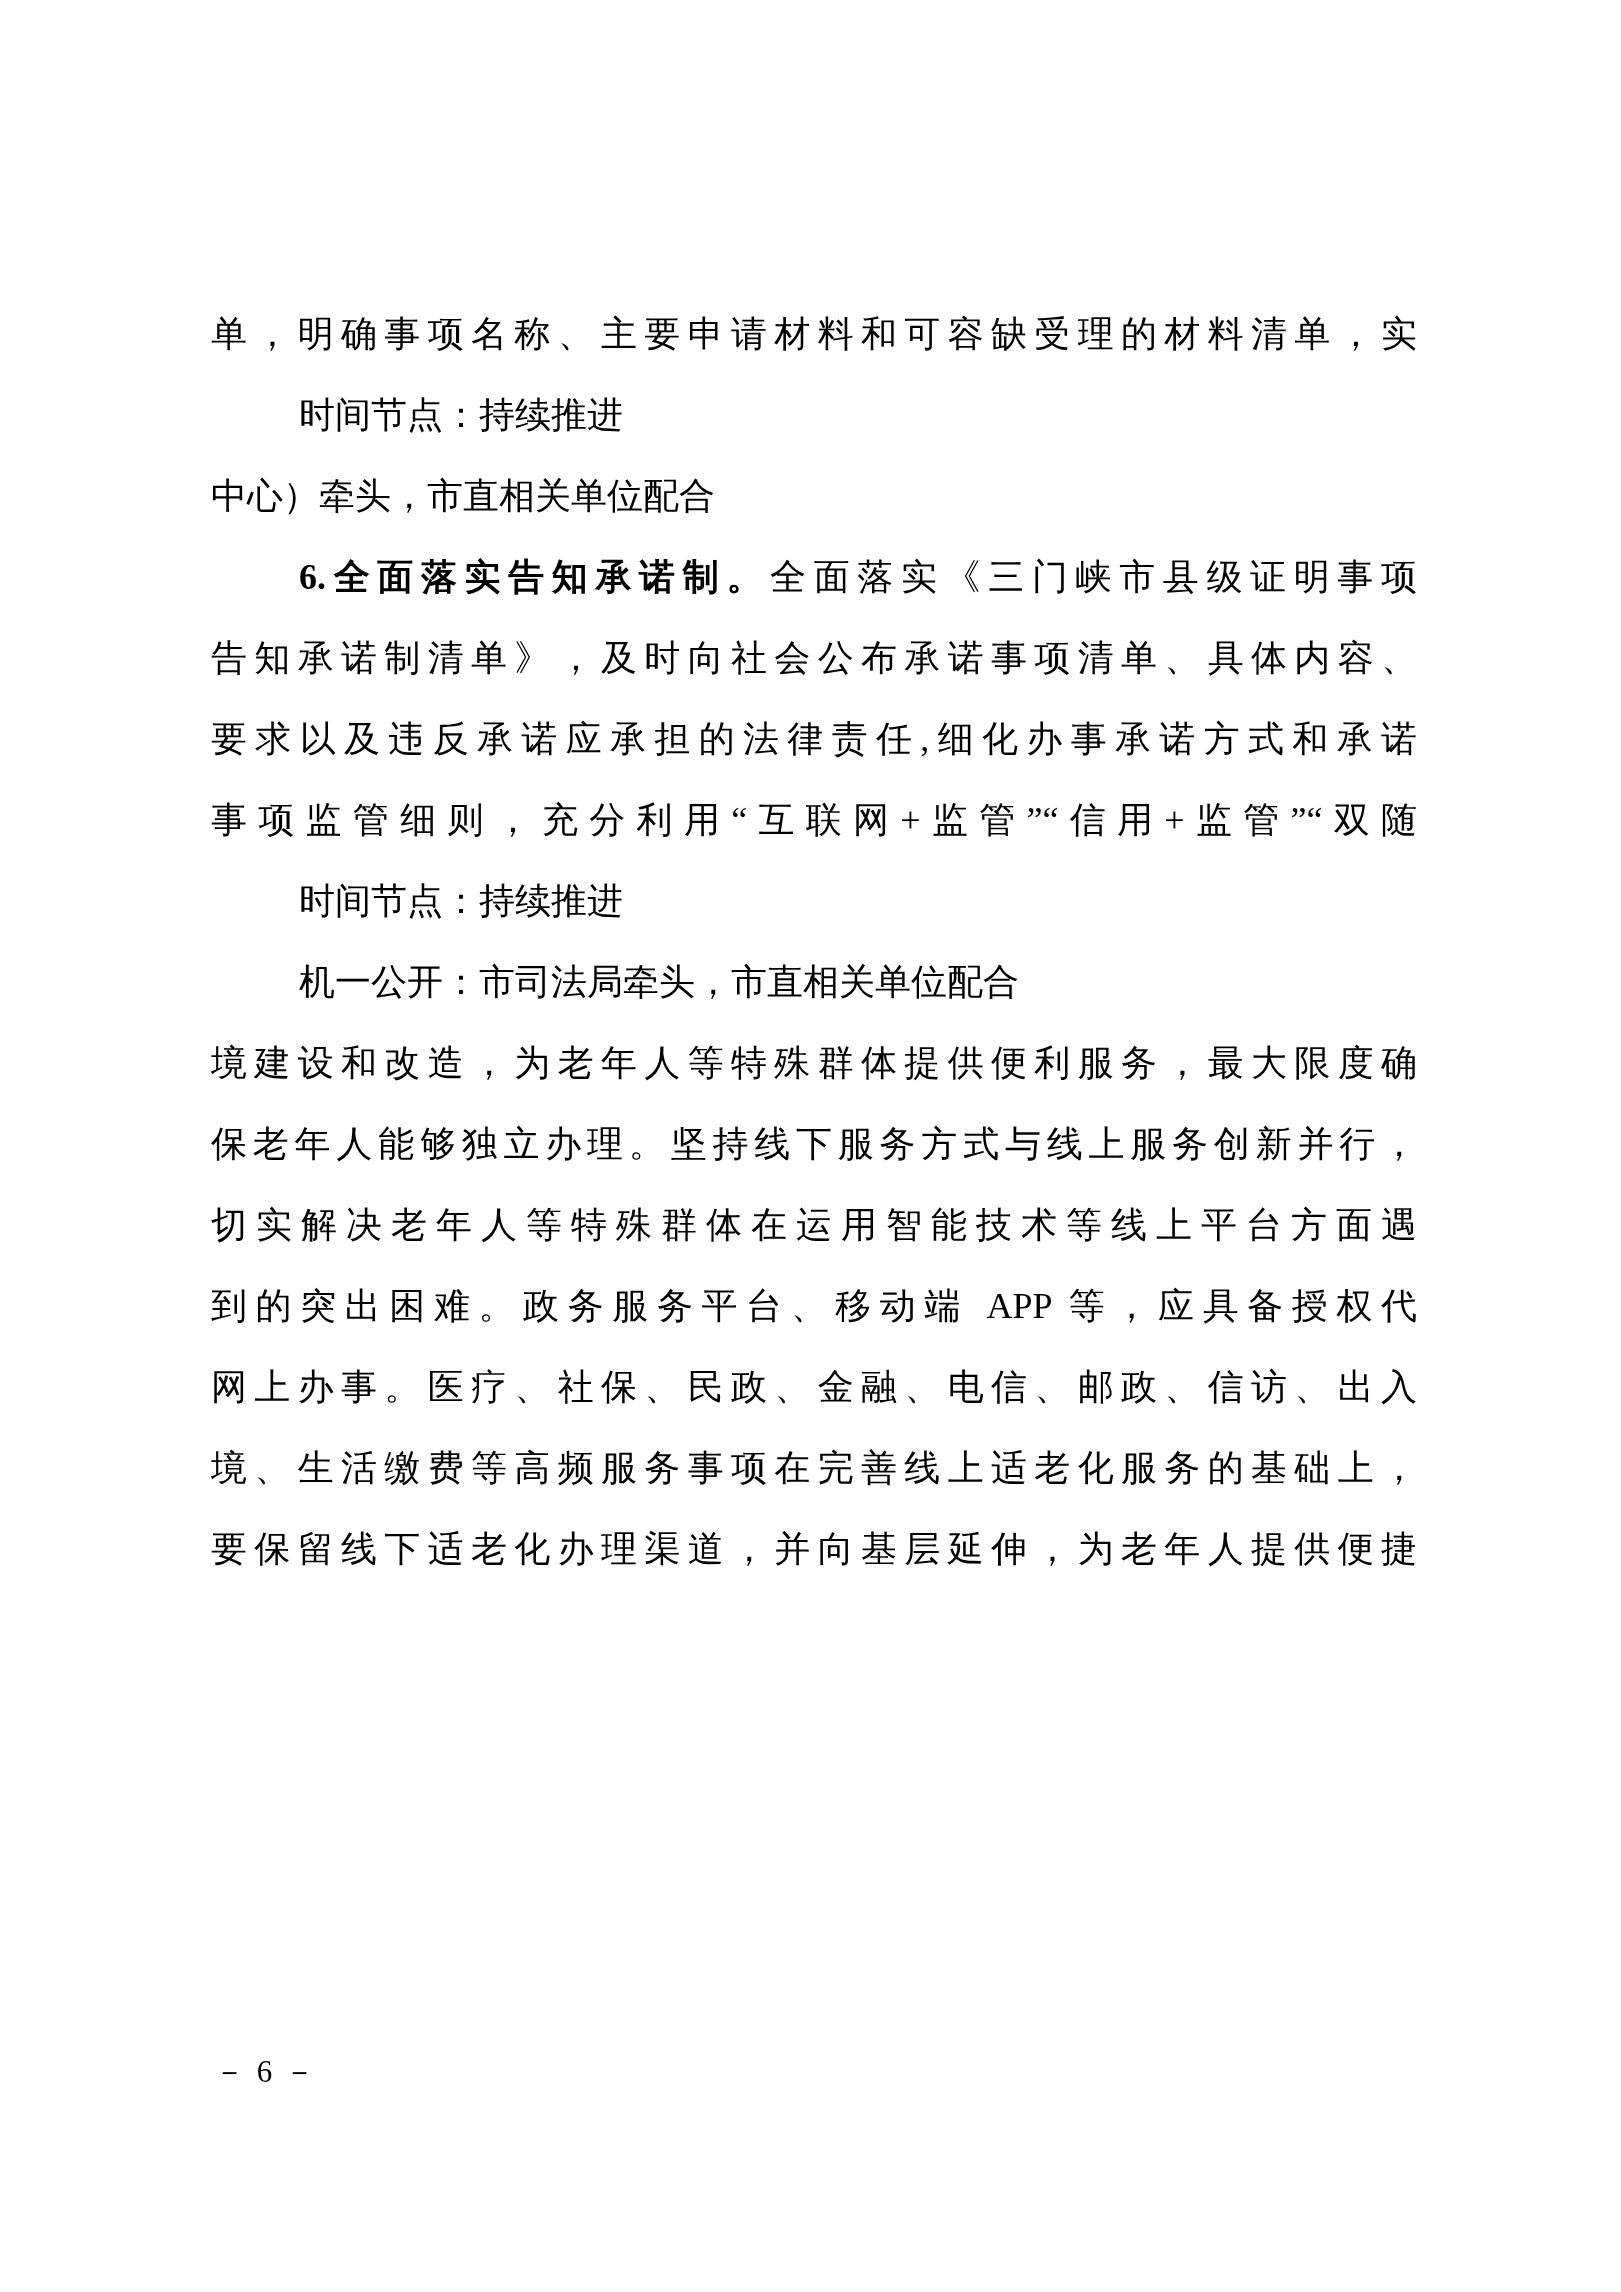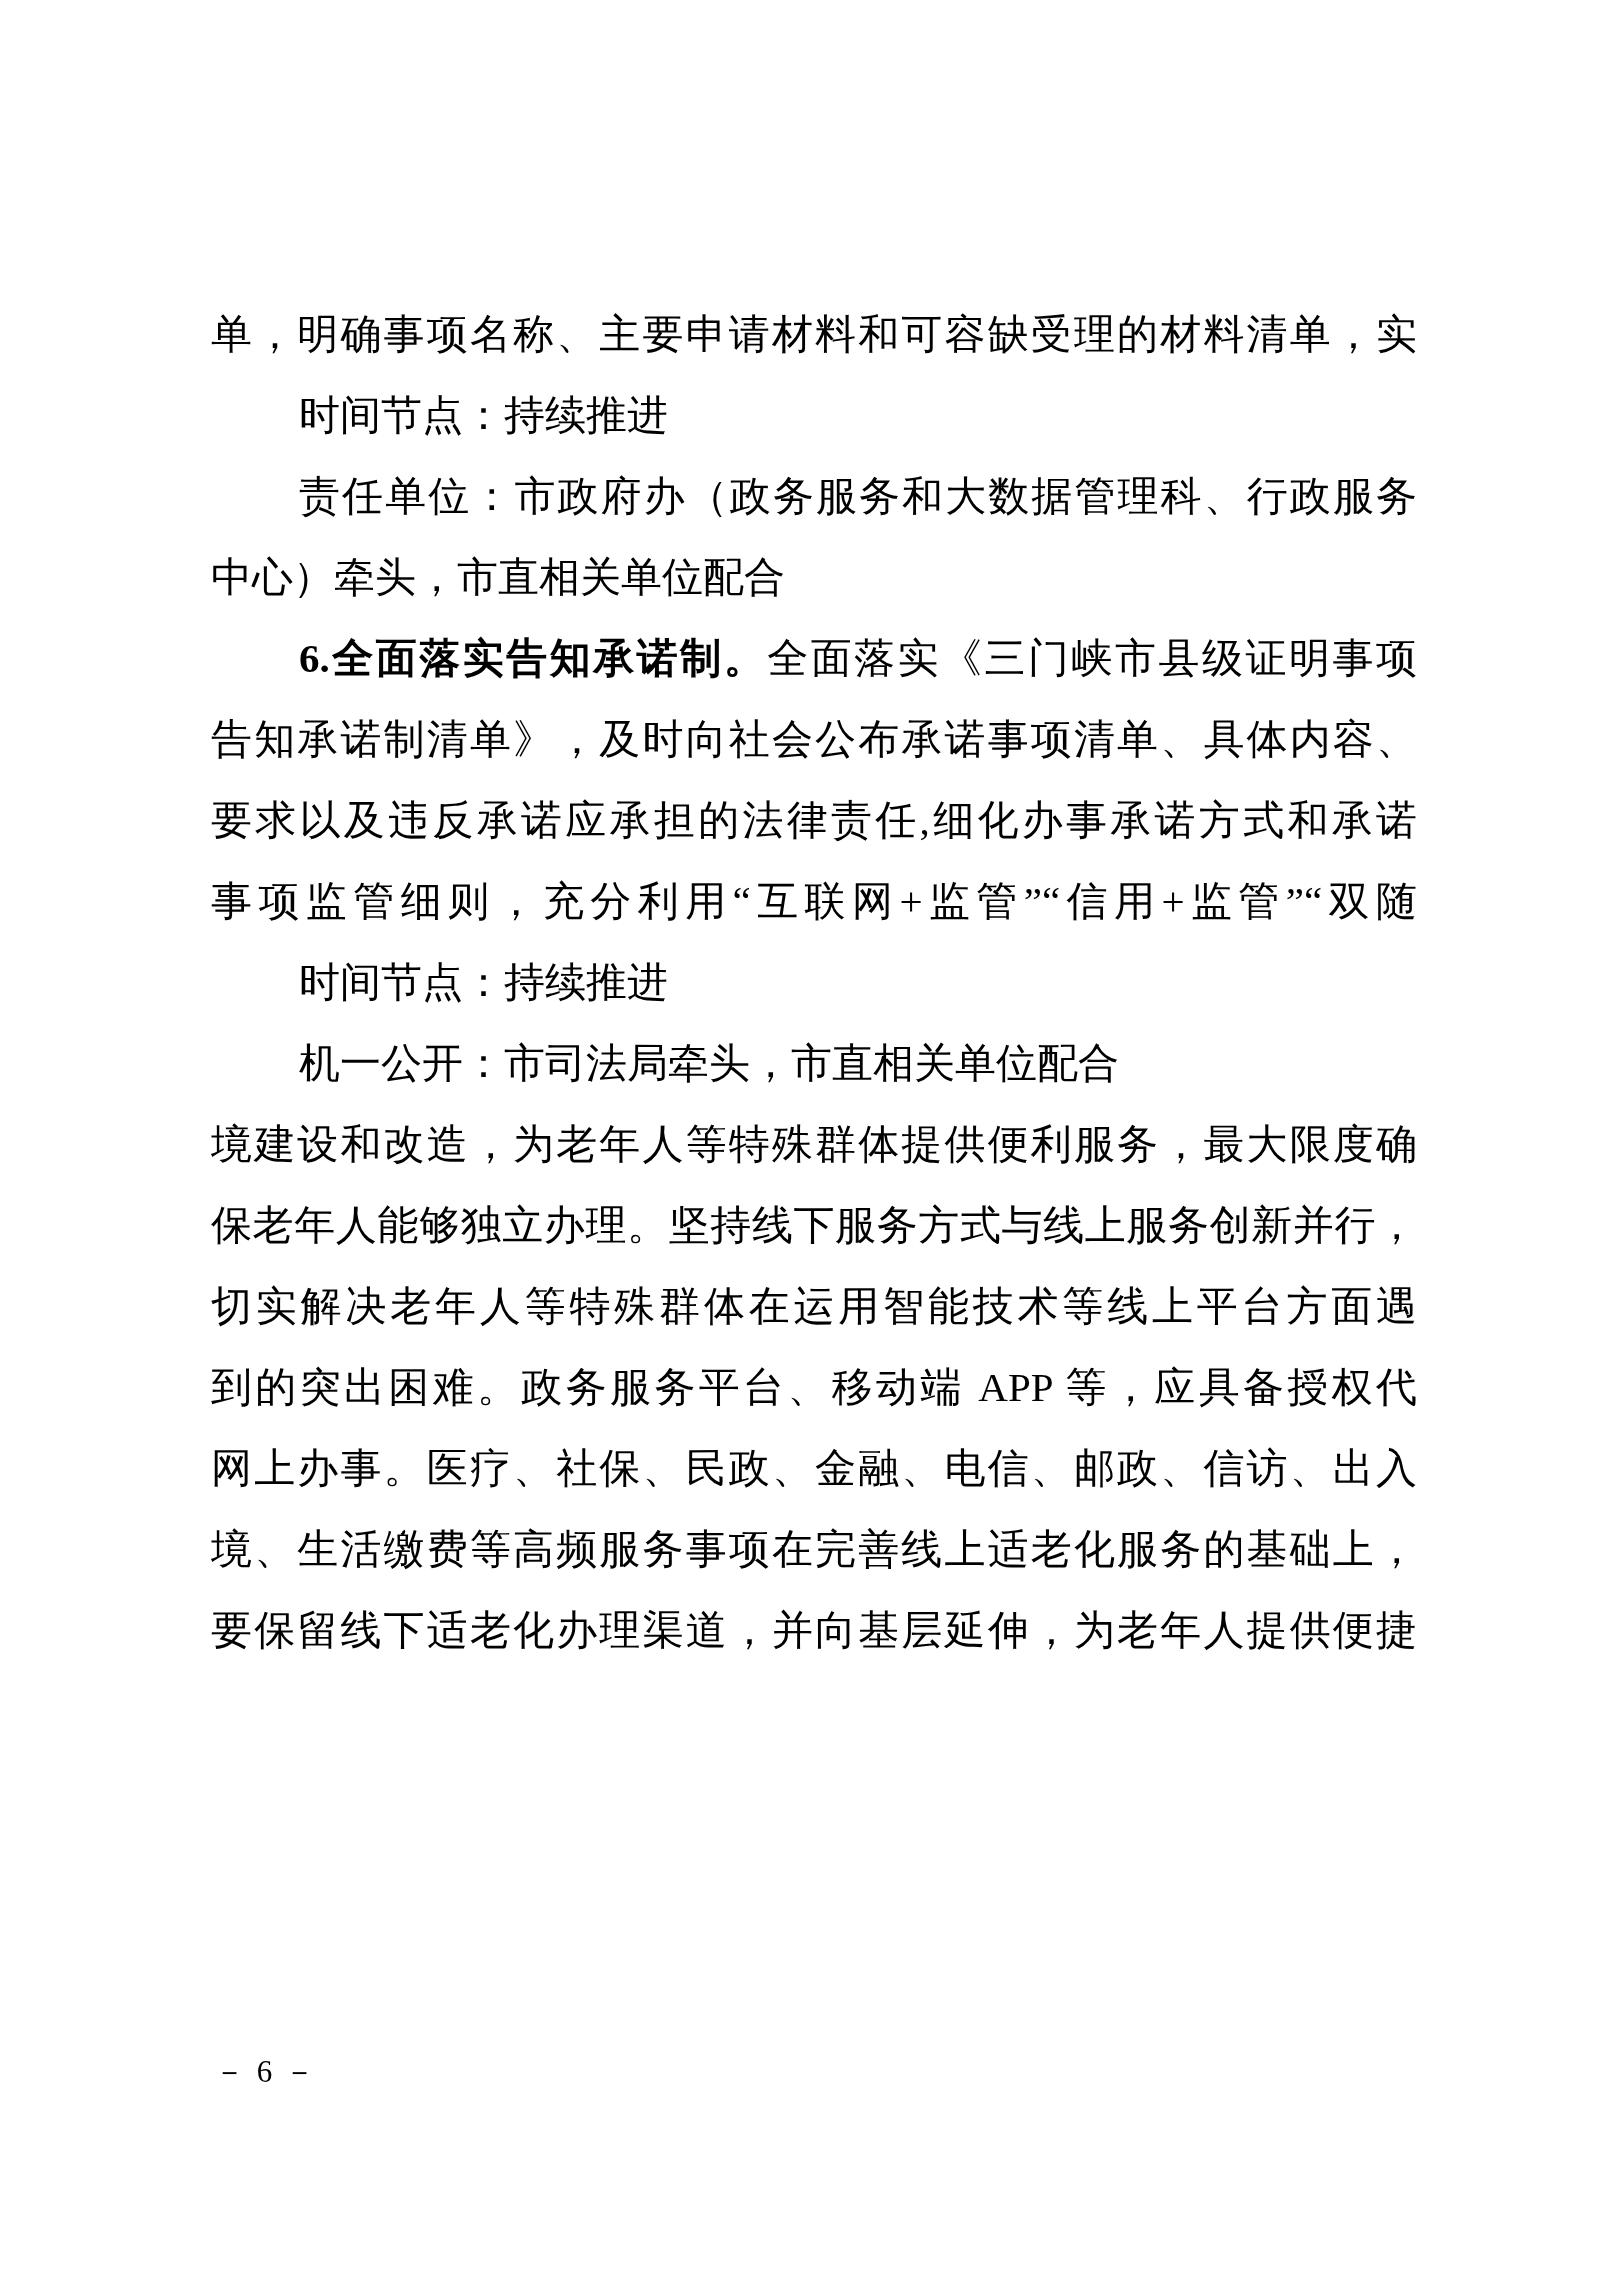--- a/index.html
+++ b/index.html
@@ -14,21 +14,21 @@
     margin: 0 auto;
     background: #ffffff;
     overflow: hidden;
     font-family: "Liberation Serif", "DejaVu Serif", serif;
   }
   .doc-body {
     position: absolute;
     left: 211px;
     top: 294px;
     width: 1206px;
-    font-size: 41px;
+    font-size: 36px;
     line-height: 81px;
     color: #000000;
     letter-spacing: 0;
   }
   .text-line {
     height: 81px;
     overflow: hidden;
     text-align: justify;
     text-align-last: left;
     text-justify: inter-character;
@@ -53,21 +53,20 @@
     letter-spacing: 2px;
   }
 </style>
 </head>
 <body>
 
 <div class="page" style="background: rgb(255, 255, 255); color: rgb(0, 0, 0);">
   <main class="doc-body">
       <div class="text-line fill">单，明确事项名称、主要申请材料和可容缺受理的材料清单，实</div>
       <div class="text-line indent">时间节点：持续推进</div>
-      <div class="text-line indent fill">责任单位：市政府办（政务服务和大数据管理科、行政服务</div>
       <div class="text-line">中心）牵头，市直相关单位配合</div>
       <div class="text-line indent fill"><b>6.全面落实告知承诺制。</b>全面落实《三门峡市县级证明事项</div>
       <div class="text-line fill">告知承诺制清单》，及时向社会公布承诺事项清单、具体内容、</div>
       <div class="text-line fill">要求以及违反承诺应承担的法律责任,细化办事承诺方式和承诺</div>
       <div class="text-line fill">事项监管细则，充分利用“互联网+监管”“信用+监管”“双随</div>
       <div class="text-line indent">时间节点：持续推进</div>
       <div class="text-line indent">机一公开：市司法局牵头，市直相关单位配合</div>
       <div class="text-line fill">境建设和改造，为老年人等特殊群体提供便利服务，最大限度确</div>
       <div class="text-line fill">保老年人能够独立办理。坚持线下服务方式与线上服务创新并行，</div>
       <div class="text-line fill">切实解决老年人等特殊群体在运用智能技术等线上平台方面遇</div>

